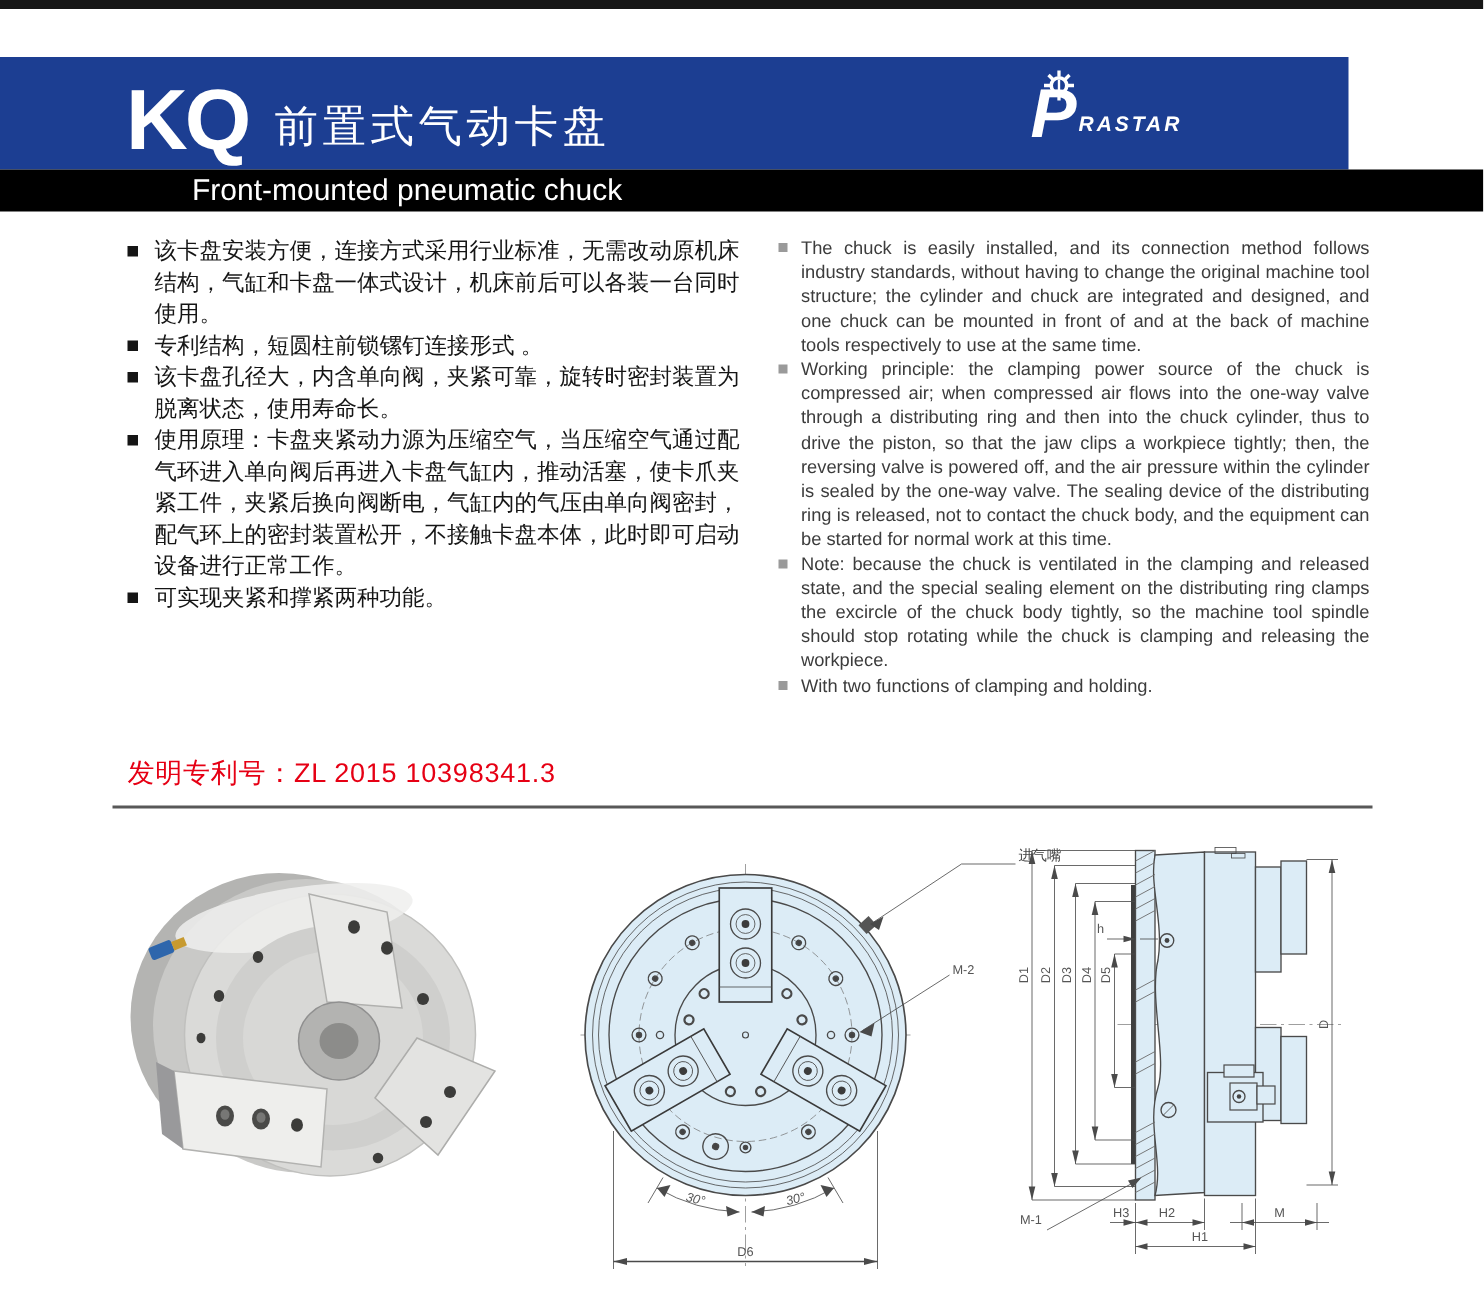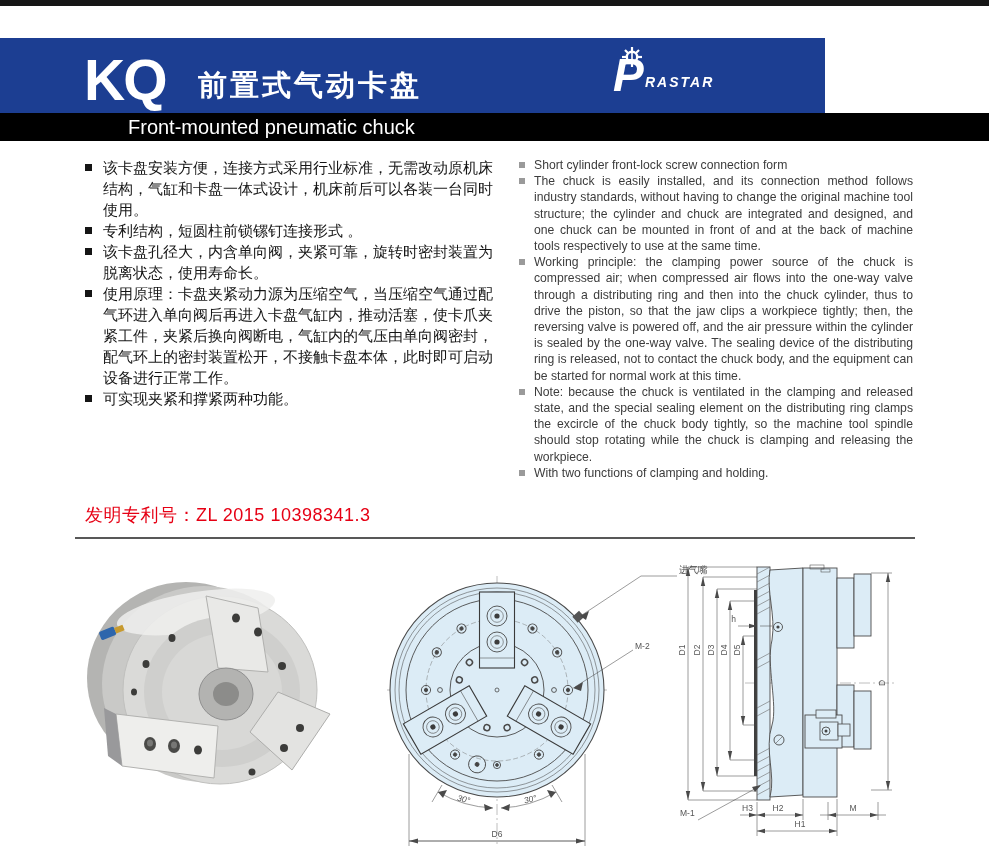--- a/index.html
+++ b/index.html
@@ -1,22 +1,22 @@
 <!DOCTYPE html>
 <html><head>
 <meta charset="utf-8">
 <style>
   html,body{margin:0;padding:0;background:#fff;}
   .page{position:relative;width:989px;height:859px;background:#fff;overflow:hidden;
         font-family:"Liberation Sans",sans-serif;}
   .topbar{position:absolute;top:0;left:0;width:989px;height:6px;background:#161616;}
-  .band-blue{position:absolute;top:38px;left:0;width:825px;height:75px;background:#1c3e92;}
+  .band-blue{position:absolute;top:38px;left:0;width:899px;height:75px;background:#1c3e92;}
   .kq{position:absolute;left:84px;bottom:4px;color:#fff;font-weight:bold;font-size:57px;
       line-height:1;letter-spacing:-2px;}
-  .title-cn{position:absolute;left:198px;bottom:13px;color:#fff;font-weight:bold;
+  .title-cn{position:absolute;left:183px;bottom:13px;color:#fff;font-weight:normal;
       font-size:29px;letter-spacing:3px;line-height:1;}
   .band-black{position:absolute;top:113px;left:0;width:989px;height:28px;background:#000;}
   .subtitle{position:absolute;left:85px;top:3px;color:#fff;font-size:20px;line-height:22px;margin-left:43px;}
   .logo{position:absolute;right:58px;top:10px;width:160px;height:58px;color:#fff;}
   .logo .p{position:absolute;left:6px;top:4px;font-size:46px;font-weight:bold;
       font-style:italic;line-height:1;}
   .logo .rest{position:absolute;left:38px;top:26px;font-size:14px;font-weight:bold;
       font-style:italic;letter-spacing:2px;}
   .logo .gear{position:absolute;left:14px;top:-2px;}
   .col{position:absolute;top:157px;}
@@ -100,24 +100,20 @@
           <span class="sq"></span>
           <span class="txt">可实现夹紧和撑紧两种功能。</span>
         </li>
     </ul>
   </div>
 
   <div class="col col-en">
     <ul class="feat">
       <li>
           <span class="sq"></span>
-          <span class="txt">Short cylinder front-lock screw connection form</span>
-        </li>
-      <li>
-          <span class="sq"></span>
           <span class="txt">The chuck is easily installed, and its connection method follows industry standards, without having to change the original machine tool structure; the cylinder and chuck are integrated and designed, and one chuck can be mounted in front of and at the back of machine tools respectively to use at the same time.</span>
         </li>
       <li>
           <span class="sq"></span>
           <span class="txt">Working principle: the clamping power source of the chuck is compressed air; when compressed air flows into the one-way valve through a distributing ring and then into the chuck cylinder, thus to drive the piston, so that the jaw clips a workpiece tightly; then, the reversing valve is powered off, and the air pressure within the cylinder is sealed by the one-way valve. The sealing device of the distributing ring is released, not to contact the chuck body, and the equipment can be started for normal work at this time.</span>
         </li>
       <li>
           <span class="sq"></span>
           <span class="txt">Note: because the chuck is ventilated in the clamping and released state, and the special sealing element on the distributing ring clamps the excircle of the chuck body tightly, so the machine tool spindle should stop rotating while the chuck is clamping and releasing the workpiece.</span>
         </li>

